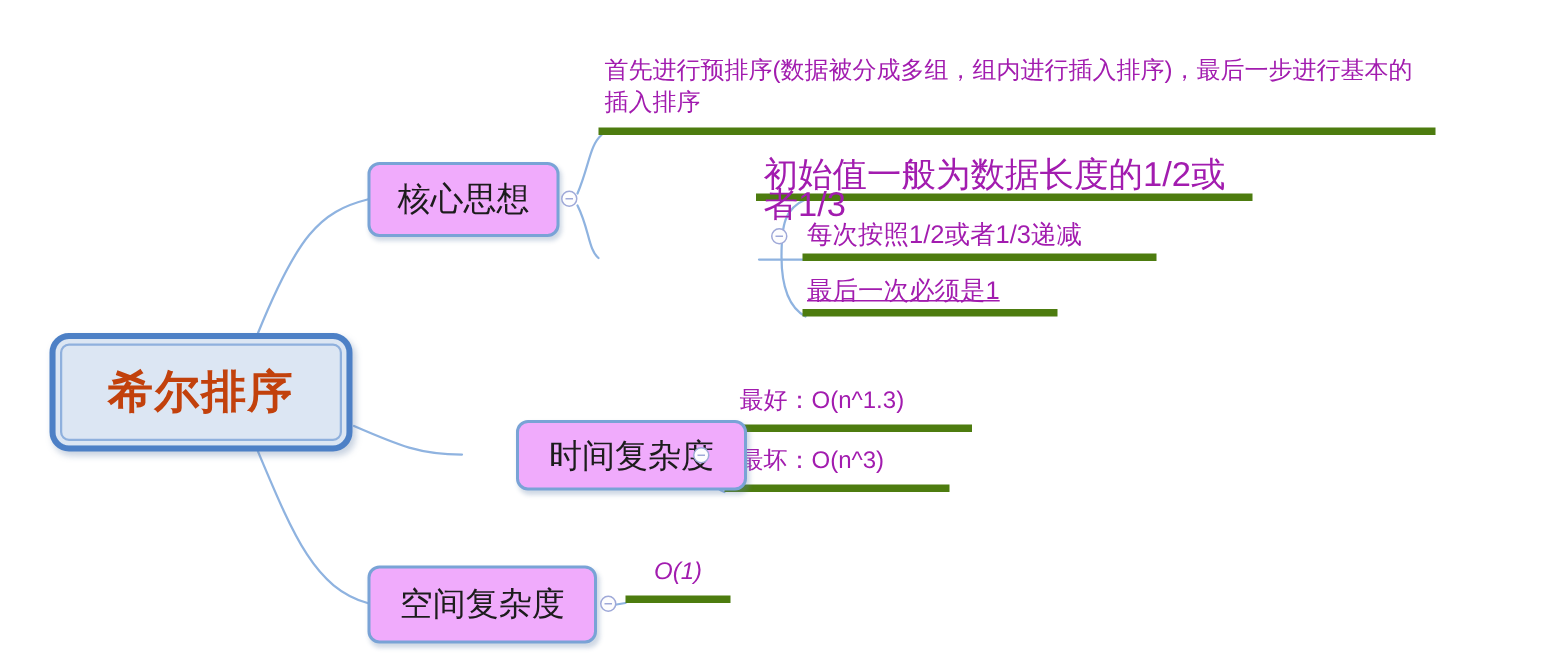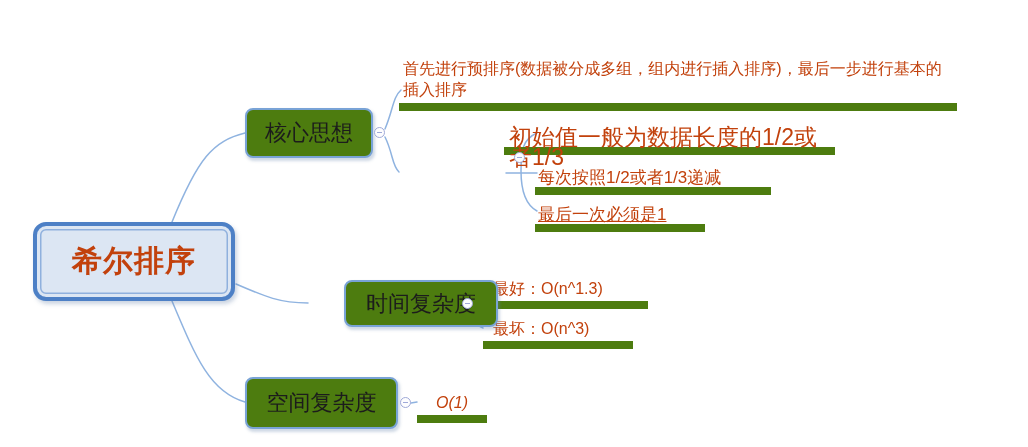--- a/index.html
+++ b/index.html
@@ -33,39 +33,38 @@
     background: #dce6f3;
     border: 4px solid #4d80c6;
     border-radius: 13px;
     box-shadow: inset 0 0 0 3px #dce6f3, inset 0 0 0 4.5px #8fb0dd, 2px 3px 4px rgba(100,130,170,0.35);
     font-size: 30px;
     font-weight: bold;
     color: #c2410c;
     letter-spacing: 1px;
   }
   .node.branch {
-    background: #4d7c0f;
+    background: #f0abfc;
     border: 2px solid #79a3d6;
     border-radius: 8px;
     box-shadow: 1.5px 2.5px 3px rgba(100,130,170,0.3);
     font-size: 22px;
     color: #1c1c1c;
   }
   .node.branch.core  { left: 245px; top: 108px; width: 128px; height: 50px; }
   .node.branch.time  { left: 308px; top: 280px; width: 154px; height: 47px; margin-left: 36px; }
   .node.branch.space { left: 245px; top: 377px; width: 153px; height: 52px; }
 
   .leaf {
     position: absolute;
     z-index: 2;
     box-sizing: border-box;
-    border-bottom: 8px solid #4d7c0f;
-    color: #c2410c;
+    border-bottom: 5px solid #4d7c0f;
+    color: #a21caf;
     cursor: default;
-    margin-top: 21px;
   }
   .leaf .txt { display: block; }
 
   .leaf.b1c1 { left: 399px; top: 37px;  width: 558px; height: 53px; font-size: 16px; line-height: 21px; padding-left: 4px; }
   .leaf.gapnode { left: 398px; top: 147px; width: 108px; height: 26px; font-size: 17px; line-height: 20px; padding-left: 10px; }
   .leaf.gc1 { left: 504px; top: 106px; width: 331px; height: 28px; font-size: 23px; line-height: 20px; padding-left: 5px; }
   .leaf.gc2 { left: 535px; top: 147px; width: 236px; height: 27px; font-size: 17px; line-height: 20px; padding-left: 3px; }
   .leaf.gc3 { left: 535px; top: 184px; width: 170px; height: 27px; font-size: 17px; line-height: 20px; padding-left: 3px; text-decoration: underline; }
   .leaf.tc1 { left: 483px; top: 257px; width: 165px; height: 31px; font-size: 16px; line-height: 21px; padding-left: 10px; }
   .leaf.tc2 { left: 483px; top: 297px; width: 150px; height: 31px; font-size: 16px; line-height: 21px; padding-left: 10px; }

